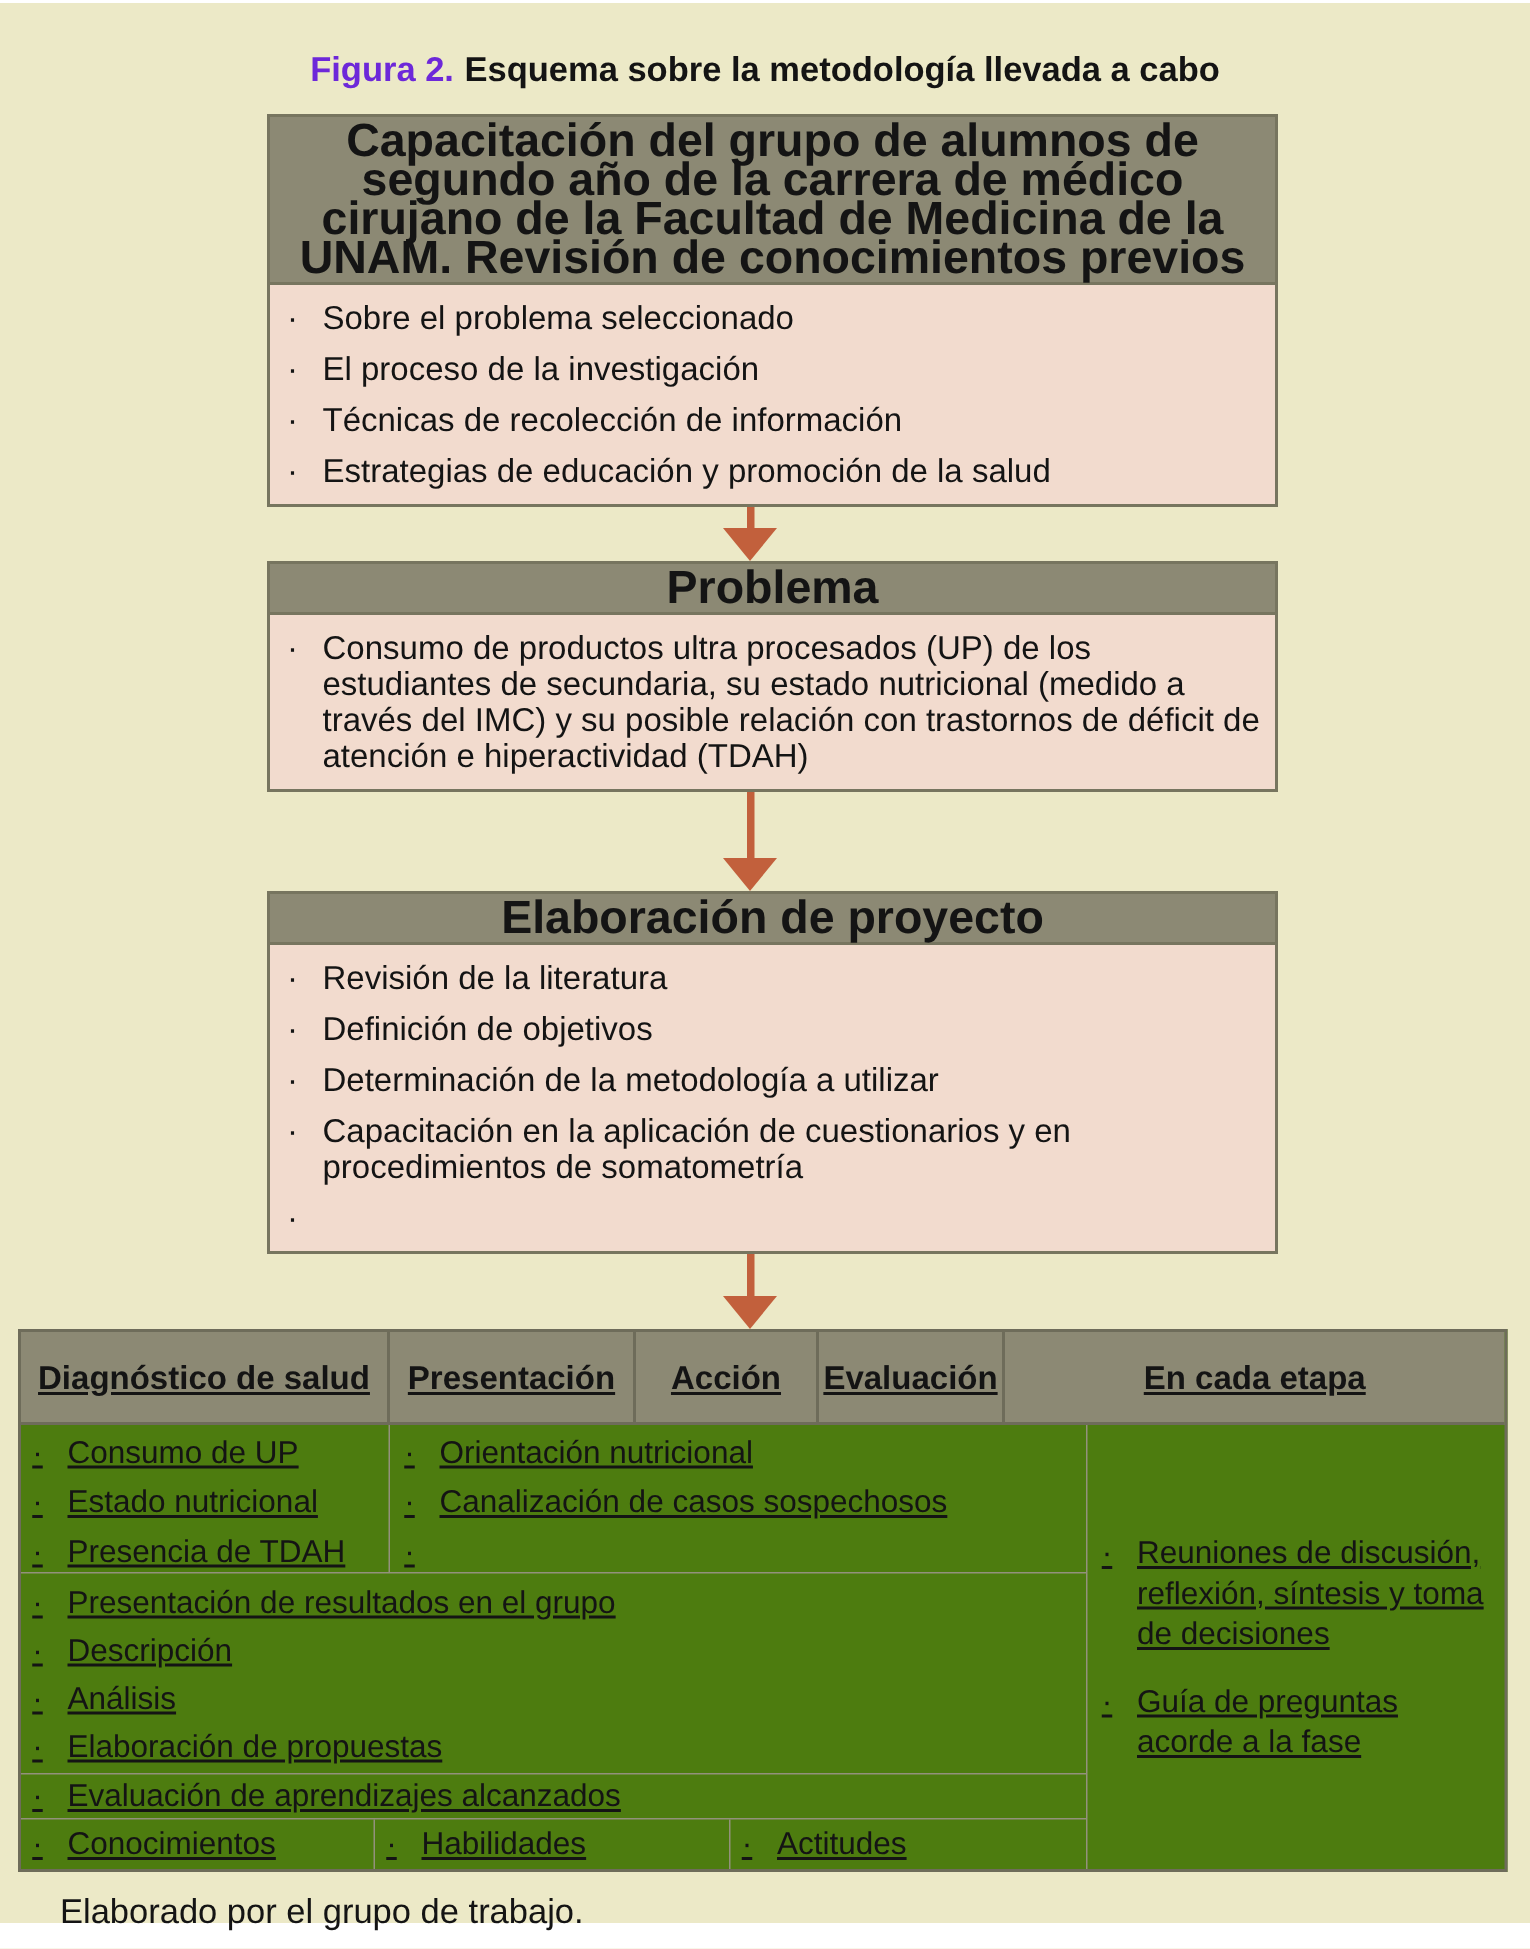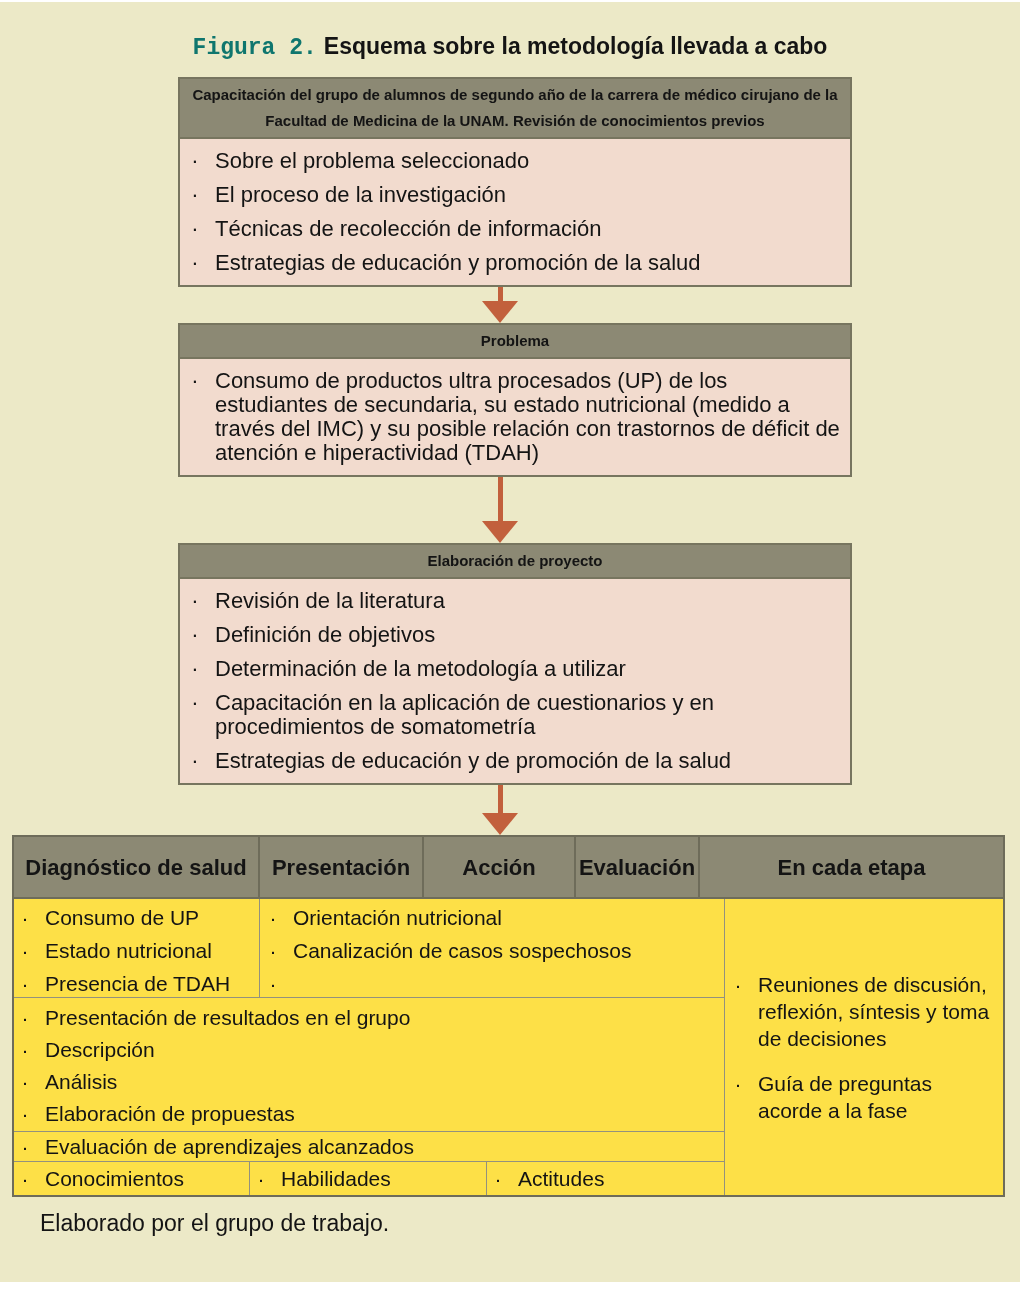--- a/index.html
+++ b/index.html
@@ -7,45 +7,45 @@
   .page {
     position:relative; width:1020px; height:1299px; background:#ffffff;
     font-family:"Liberation Sans", sans-serif; color:#141414; overflow:hidden;
   }
   .canvas {
     position:absolute; left:0; top:2px; width:1020px; height:1280px;
     background:#ece9c7; padding-top:31px;
   }
   
   .fig-title { width:1020px; text-align:center; font-size:23px; font-weight:bold; margin-bottom:16px; }
-  .fig-label { color:#0f766e; margin-right:7px;font-family:Liberation Mono, monospace; }
+  .fig-label { color:#6d28d9; margin-right:7px; }
   
   .flowbox { margin-left:178px; width:674px; border:2px solid #77755f; background:#f2dbce; }
   .fb-header {
-    background:#8c8974; text-align:center; font-weight:bold; font-size:15px;
+    background:#8c8974; text-align:center; font-weight:bold; font-size:31px;
     line-height:26px; padding:3px 8px; border-bottom:2px solid #77755f;
   }
   .fb-body { padding:10px 8px 6px 10px; font-size:22px; line-height:24px; }
   .li { display:flex; margin-bottom:10px; }
   .li:last-child { margin-bottom:4px; }
   .dot { flex:none; width:10px; margin-right:15px; text-align:center; }
   
   .arrow { margin-left:482px; width:36px; display:flex; flex-direction:column; align-items:center; }
   .a1 { height:36px; } .a2 { height:66px; } .a3 { height:50px; }
   .stem { width:5px; flex:1 1 auto; background:#c2603c; }
   .head { width:0; height:0; border-left:18px solid transparent; border-right:18px solid transparent; border-top:22px solid #c2603c; }
   
-  .mtable { margin-left:12px; width:993px; border:2px solid #6e6c5a; background:#fde047; font-size:21px; }
+  .mtable { margin-left:12px; width:993px; border:2px solid #6e6c5a; background:#4d7c0f; font-size:21px;text-decoration:underline; }
   .t-header { display:flex; height:62px; background:#8c8974; border-bottom:2px solid #6e6c5a; }
   .th {
     display:flex; align-items:center; justify-content:center; text-align:center;
     font-weight:bold; font-size:22px; line-height:27px; border-right:2px solid #6e6c5a; padding:0 2px;
   }
   .th:last-child { border-right:none; }
-  .w1 { width:246px; } .w2 { width:164px; } .w3 { width:152px; } .w4 { width:124px; } .w5 { flex:1; }
+  .w1 { width:246px; } .w2 { width:164px; } .w3 { width:122px; } .w4 { width:124px; } .w5 { flex:1; }
   .t-body { display:flex; }
   .t-left { width:710px; }
   .t-right {
     flex:1; border-left:1px solid #93917d; display:flex; flex-direction:column;
     justify-content:center; gap:18px; padding:6px 4px 6px 8px; line-height:27px;
   }
   .t-row1 { display:flex; height:98px; }
   .c-diag { width:246px; border-right:1px solid #93917d; padding:7px 2px 0 6px; line-height:23px; }
   .c-plan { flex:1; padding:7px 2px 0 8px; line-height:23px; }
   .c-diag .li, .c-plan .li { margin-bottom:10px; }
@@ -126,21 +126,20 @@
         <div class="li">
             <span class="dot">·</span>
             <span>Determinación de la metodología a utilizar</span>
           </div>
         <div class="li">
             <span class="dot">·</span>
             <span>Capacitación en la aplicación de cuestionarios y en procedimientos de somatometría</span>
           </div>
         <div class="li">
             <span class="dot">·</span>
-            <span>Estrategias de educación y de promoción de la salud</span>
           </div>
       </div>
     </div>
 
     <div class="arrow a3">
         <div class="stem"></div>
         <div class="head"></div>
       </div>
 
     <div class="mtable">

